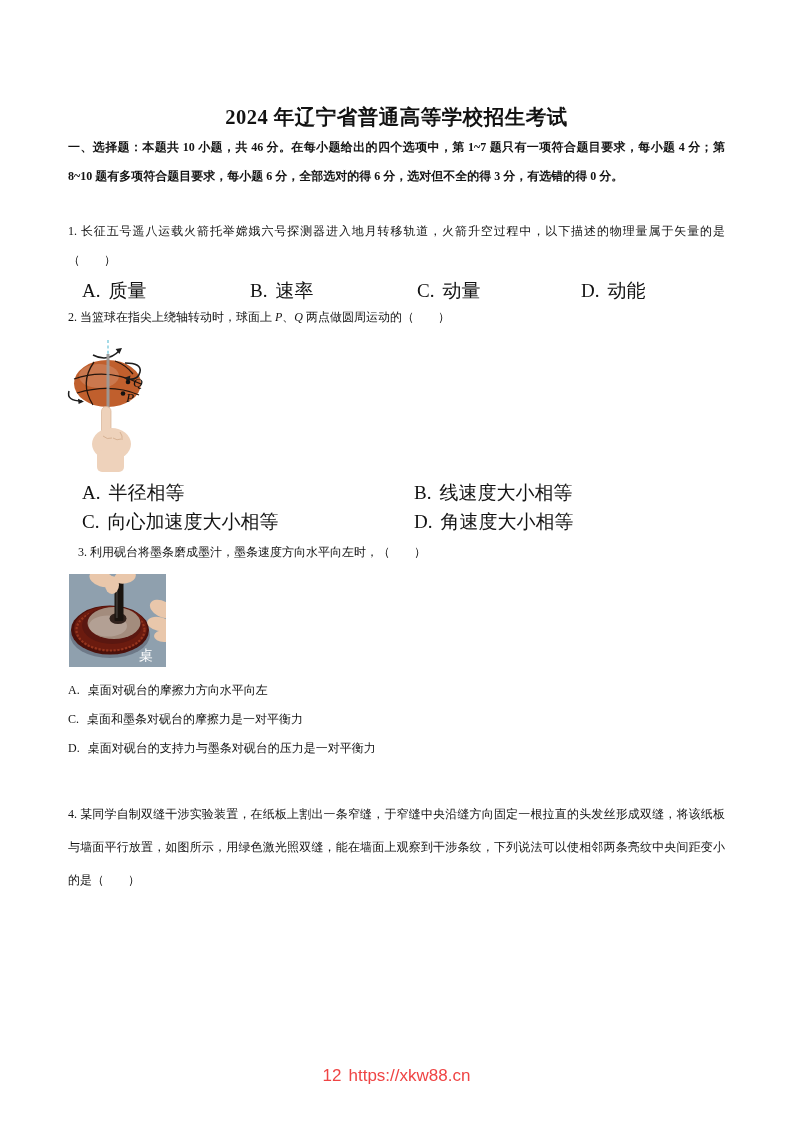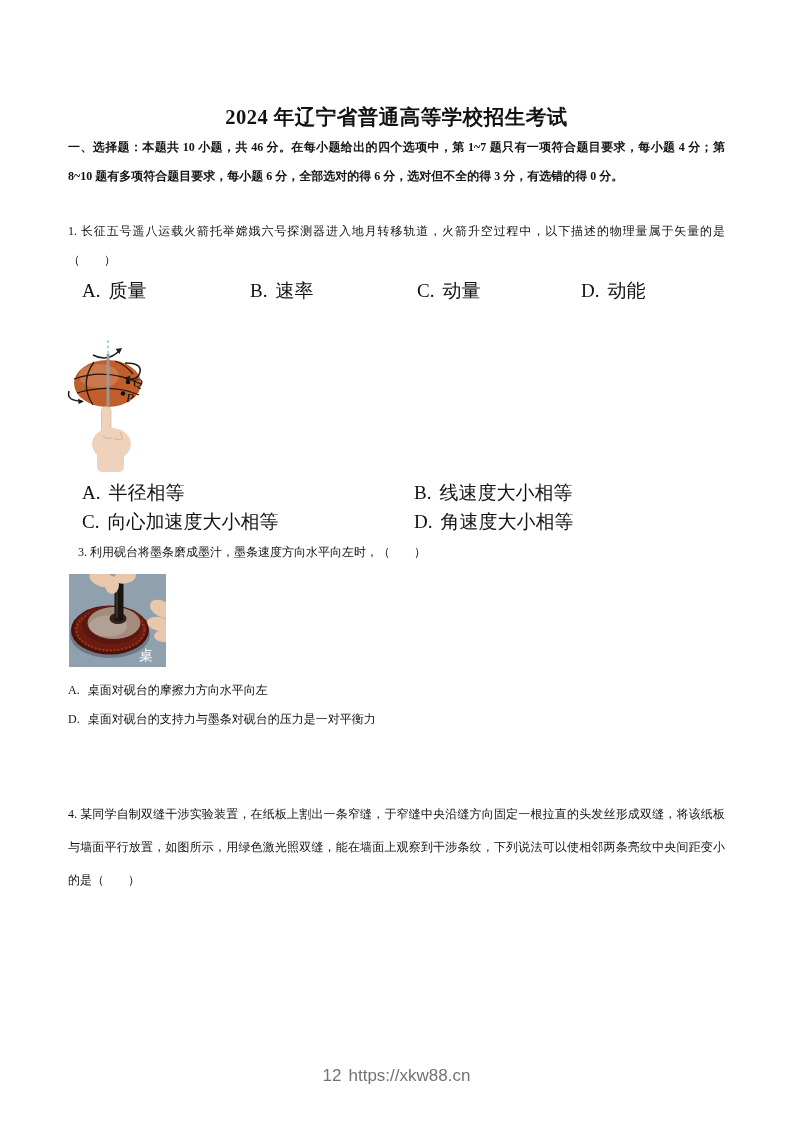--- a/index.html
+++ b/index.html
@@ -18,21 +18,21 @@
   .q4-text { line-height:33px; }
   .opt-row { position:absolute; left:14px; width:657px; height:29px; font-size:19px; line-height:29px; }
   .opt { position:absolute; top:0; white-space:nowrap; }
   .opt .key { margin-right:8px; }
   .ital { font-style:italic; font-family:"Liberation Serif", serif; }
   .fig { position:absolute; }
   .fig-label { font-family:"Liberation Serif", serif; font-style:italic; font-size:13.5px; fill:#111; }
   .photo-label { font-family:"Liberation Serif", serif; font-size:14px; }
   .footer {
     position:absolute; left:0; top:1064px; width:793px; text-align:center;
-    font-family:"Liberation Sans", sans-serif; font-size:17px; line-height:24px; color:#737373;
+    font-family:"Liberation Sans", sans-serif; font-size:17px; line-height:24px; color:#ef4444;
   }
   .footer .pn { margin-right:7px; }
 </style>
 </head>
 <body>
 
 <div class="page">
   <div class="content">
 
     <h1 class="blk doc-title" style="top:88px;">2024 年辽宁省普通高等学校招生考试</h1>
@@ -41,20 +41,21 @@
 
     <p class="blk body-text" style="top:217px; margin:0;">1. 长征五号遥八运载火箭托举嫦娥六号探测器进入地月转移轨道，火箭升空过程中，以下描述的物理量属于矢量的是（　　）</p>
 
     <div class="opt-row" style="top:276px;">
       <span class="opt" style="left:0;"><span class="key">A.</span><span>质量</span></span>
       <span class="opt" style="left:168px;"><span class="key">B.</span><span>速率</span></span>
       <span class="opt" style="left:335px;"><span class="key">C.</span><span>动量</span></span>
       <span class="opt" style="left:499px;"><span class="key">D.</span><span>动能</span></span>
     </div>
 
+    <p class="blk body-text" style="top:303px; margin:0;"><span>2. 当篮球在指尖上绕轴转动时，球面上 </span><span class="ital">P</span><span>、</span><span class="ital">Q</span><span> 两点做圆周运动的（　　）</span></p>
 
     <svg class="fig" style="left:-3px; top:338px;" width="115" height="137" viewBox="0 0 115 137">
       <line x1="43" y1="2" x2="43" y2="17" stroke-width="1.6" stroke-dasharray="3 2.4" stroke="#8ed2e2"></line>
       <path d="M 28 17 Q 43 25 55 12" fill="none" stroke="#1d1d1d" stroke-width="1.5"></path>
       <path d="M 57 10 l -6.4 1 l 3.8 5 Z" fill="#1d1d1d"></path>
       <line x1="43" y1="16" x2="43" y2="70" stroke-width="3" stroke="#9b9b9b"></line>
       <ellipse cx="42.5" cy="45.5" rx="33.5" ry="23.5" fill="#c05f2d"></ellipse>
       <ellipse cx="34" cy="38" rx="20" ry="12" fill="rgba(255,255,255,0.16)"></ellipse>
       <g fill="none" stroke-width="1.3" stroke="#26150c">
         <path d="M 9 41 Q 42 29 76 46"></path>
@@ -110,20 +111,21 @@
       <g fill="#e9c7ab">
         <ellipse cx="93" cy="35" rx="13" ry="8" transform="rotate(28 93 35)"></ellipse>
         <ellipse cx="90" cy="50" rx="12" ry="7" transform="rotate(12 90 50)"></ellipse>
         <ellipse cx="95" cy="62" rx="10" ry="6"></ellipse>
       </g>
       <text class="photo-label" x="70" y="86" fill="#ffffff">桌</text>
     </svg>
 
     <div class="blk" style="top:676px;">
       <div class="body-text" style="line-height:29px;"><span class="key" style="margin-right:8px;">A.</span><span>桌面对砚台的摩擦力方向水平向左</span></div>
+      <div class="body-text" style="line-height:29px;"><span class="key" style="margin-right:8px;">C.</span><span>桌面和墨条对砚台的摩擦力是一对平衡力</span></div>
       <div class="body-text" style="line-height:29px;"><span class="key" style="margin-right:8px;">D.</span><span>桌面对砚台的支持力与墨条对砚台的压力是一对平衡力</span></div>
     </div>
 
     <p class="blk body-text q4-text" style="top:798px; margin:0;">4. 某同学自制双缝干涉实验装置，在纸板上割出一条窄缝，于窄缝中央沿缝方向固定一根拉直的头发丝形成双缝，将该纸板与墙面平行放置，如图所示，用绿色激光照双缝，能在墙面上观察到干涉条纹，下列说法可以使相邻两条亮纹中央间距变小的是（　　）</p>
 
   </div>
 
   <div class="footer">
     <span class="pn">12</span><span>https://xkw88.cn</span>
   </div>

